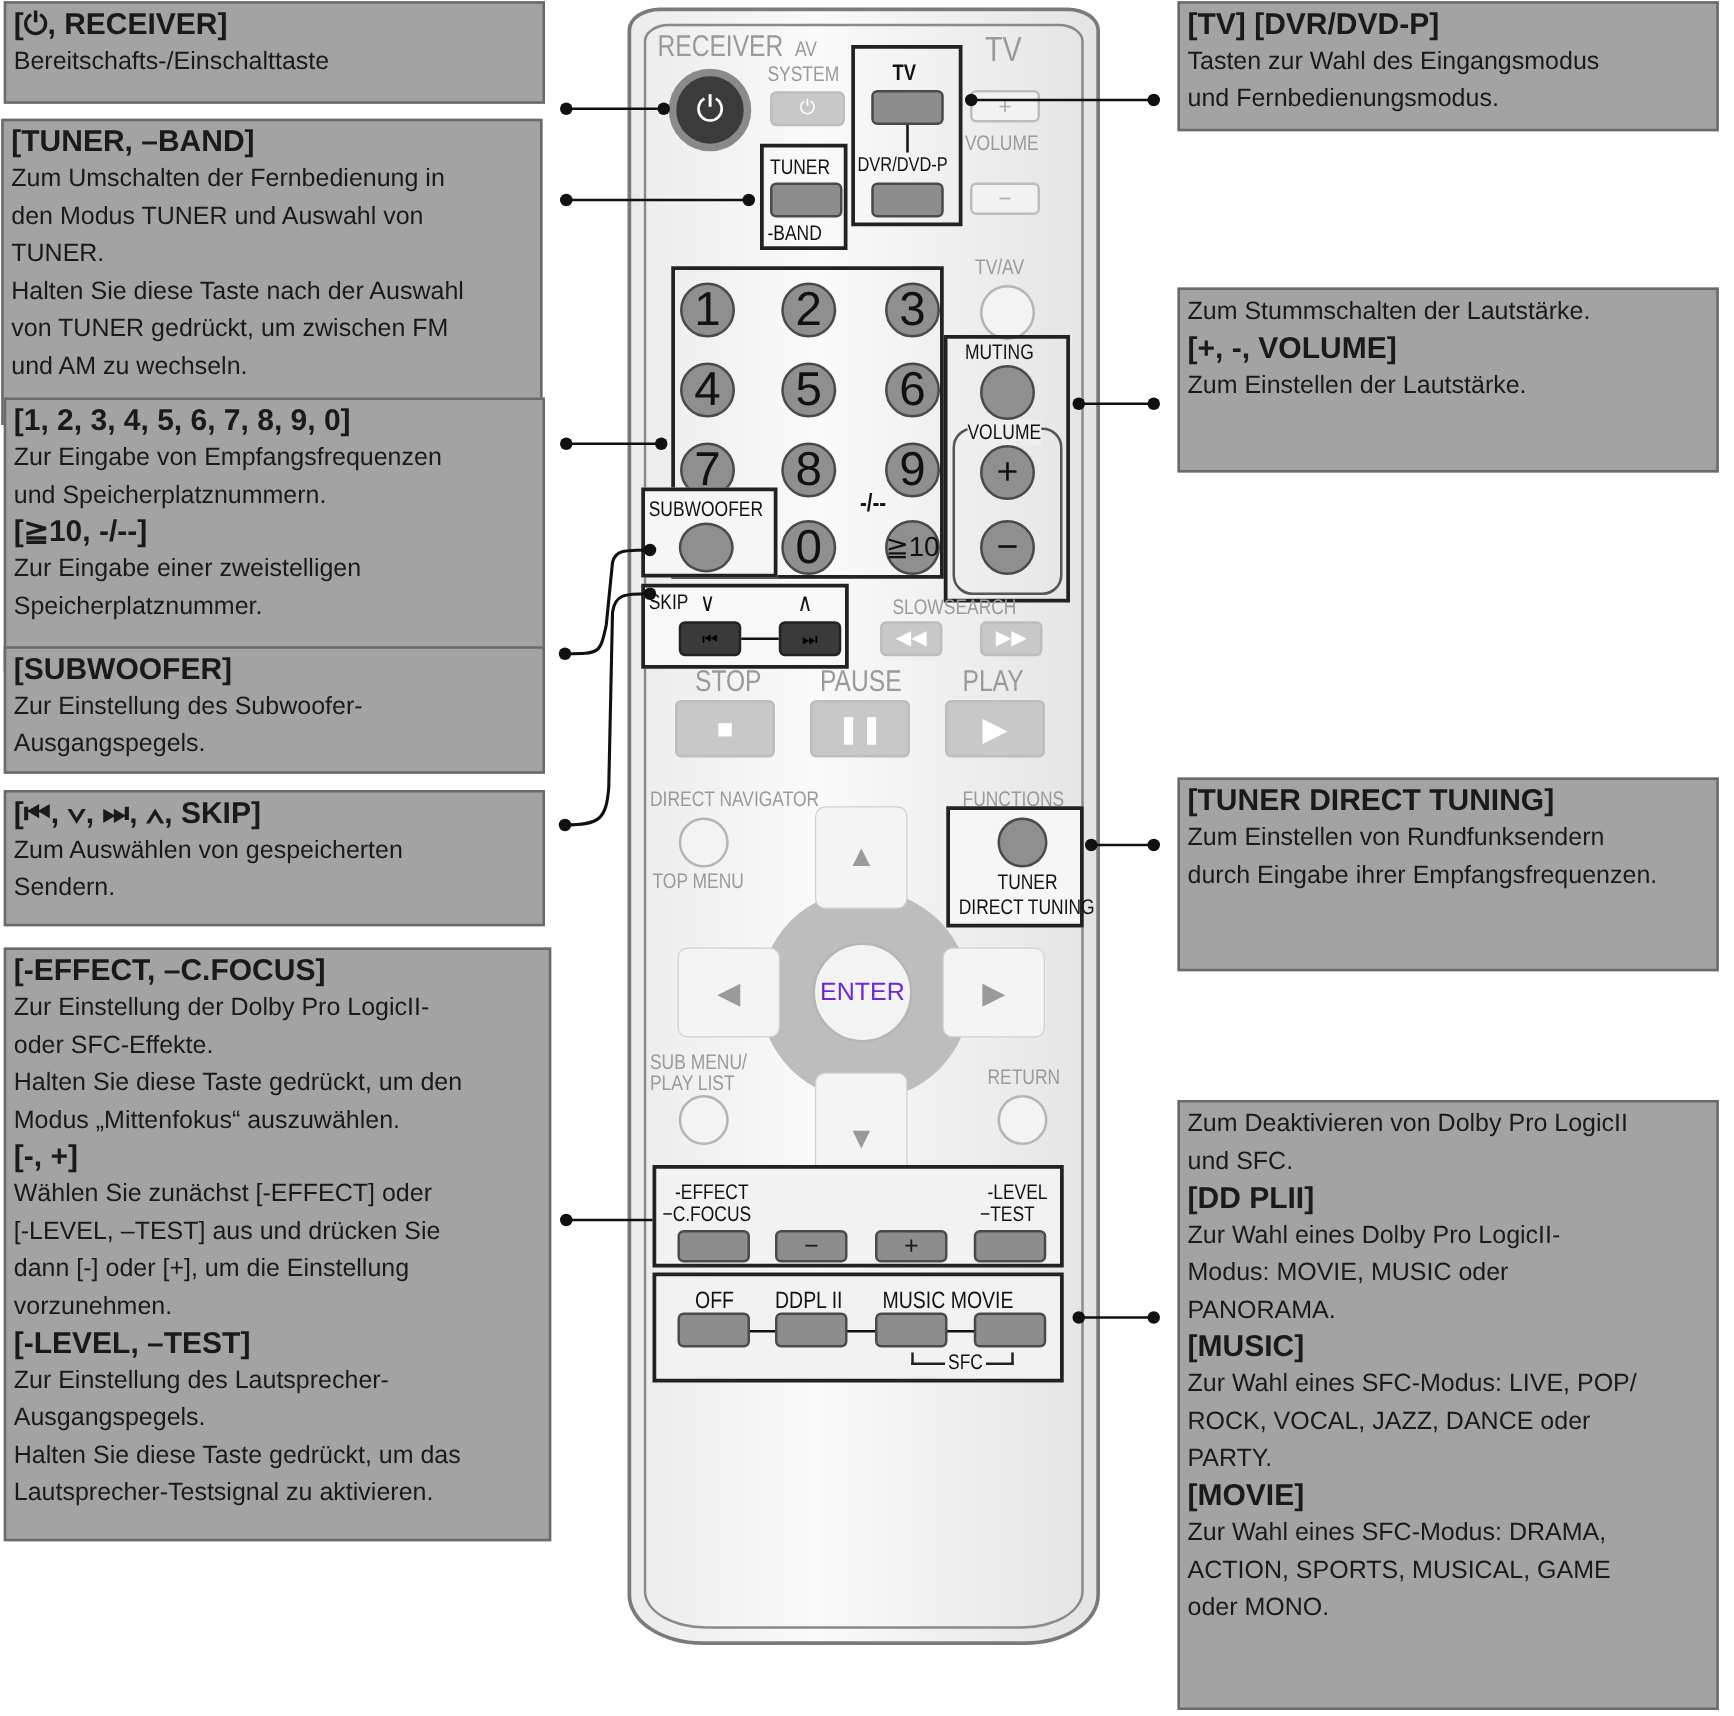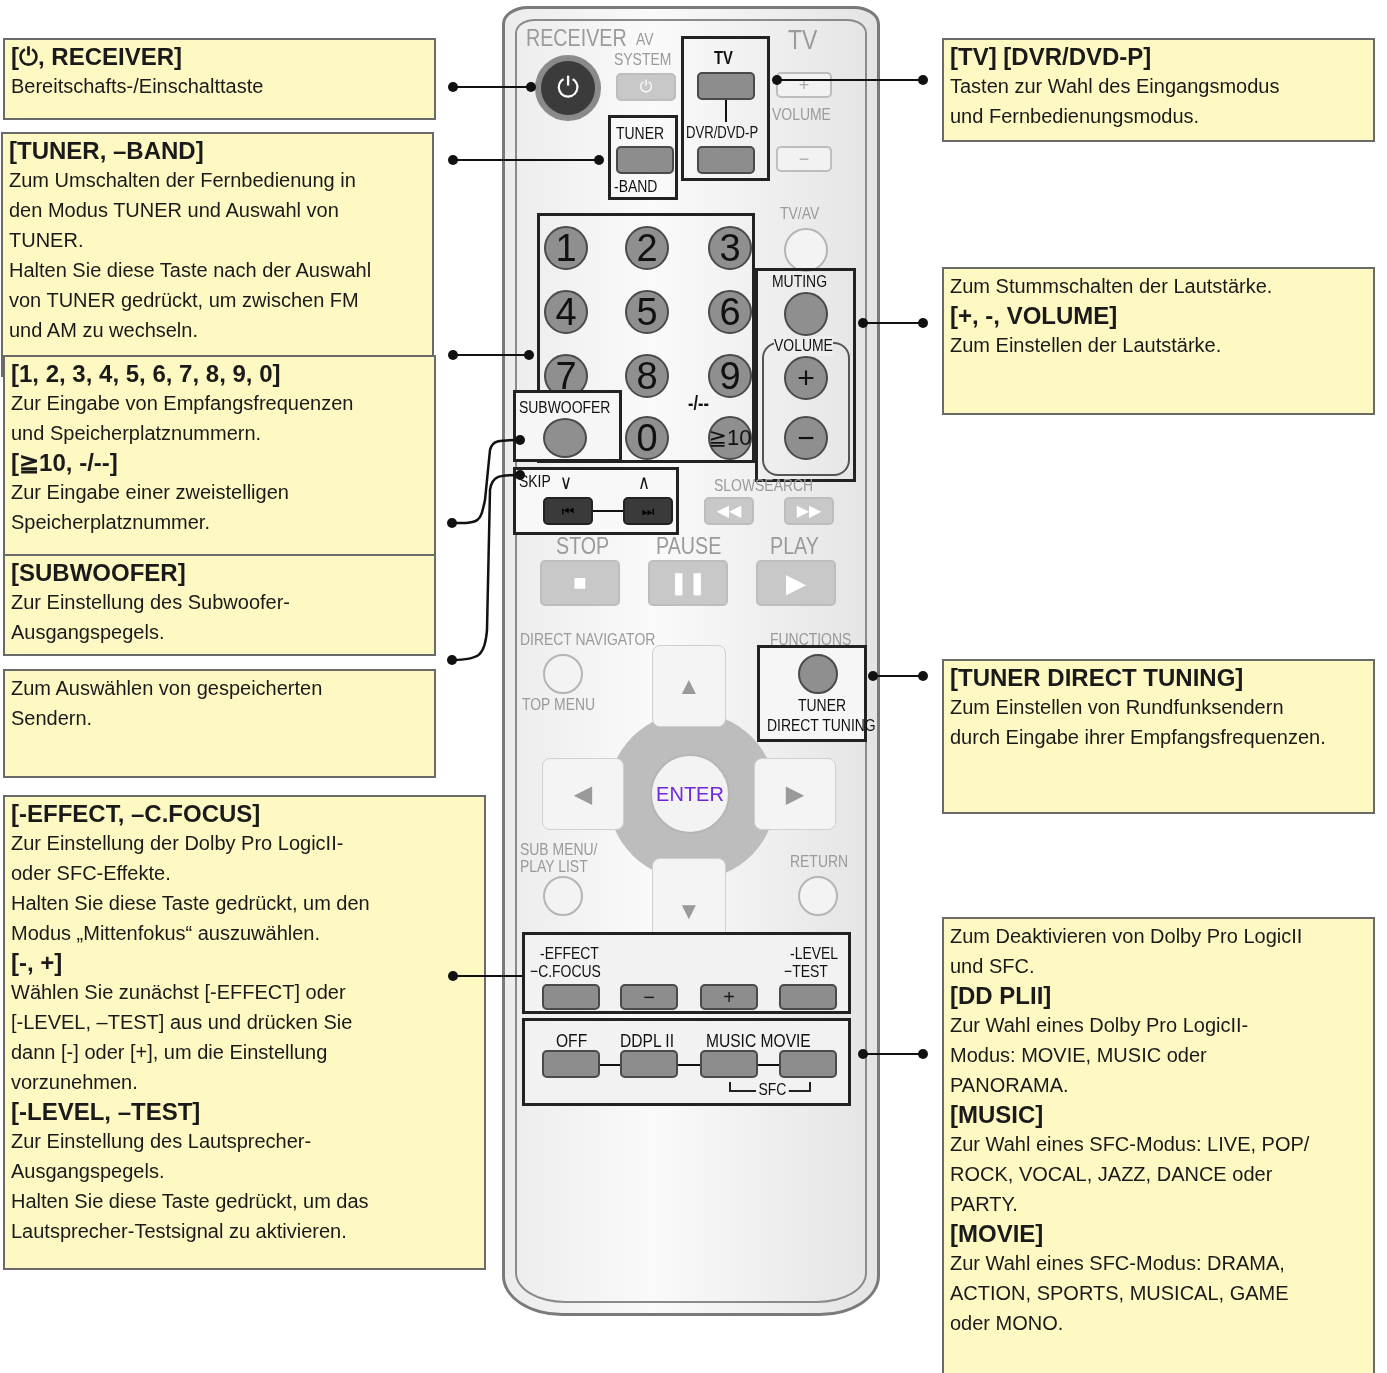--- a/index.html
+++ b/index.html
@@ -1,17 +1,17 @@
 <!DOCTYPE html>
 <html><head>
 <meta charset="utf-8">
 <style>
   html,body{margin:0;padding:0;background:#fff;}
   body{width:1387px;height:1373px;position:relative;overflow:hidden;font-family:"Liberation Sans",sans-serif;color:#1a1a1a;}
-  .box{position:absolute;border:2px solid #6a6a6a;box-sizing:border-box;padding:2px 6px;background:#fef9c3;margin-top:37px;}
+  .box{position:absolute;border:2px solid #6a6a6a;box-sizing:border-box;padding:2px 6px;background:#a3a3a3;}
   .box .h{font-weight:bold;font-size:24px;line-height:29px;display:block;}
   .box .t{font-size:20px;line-height:30px;display:block;white-space:pre-line;}
   .remote{position:absolute;left:502px;top:6px;width:378px;height:1310px;border:3px solid #7a7a7a;border-radius:26px 26px 60px 60px / 18px 18px 40px 40px;background:linear-gradient(90deg,#ececec,#fafafa 40%,#e4e4e4);box-sizing:border-box;}
   .remote-inner{position:absolute;left:10px;top:10px;right:10px;bottom:10px;border:2px solid #8a8a8a;border-radius:20px 20px 50px 50px / 14px 14px 30px 30px;}
   .lbl{position:absolute;font-size:17px;color:#111;white-space:nowrap;transform:scaleX(0.82);transform-origin:left top;}
   .faint{color:#9a9a9a;}
   .rbtn{position:absolute;background:#8d8d8d;border:2px solid #4a4a4a;border-radius:5px;box-sizing:border-box;}
   .rbtn.light{background:#c8c8c8;border-color:#bdbdbd;}
   .rbtn.dark{background:#3a3a3a;border-color:#222;color:#000;}
   .circ{position:absolute;border-radius:50%;background:#8f8f8f;border:2px solid #4a4a4a;box-sizing:border-box;display:flex;align-items:center;justify-content:center;font-size:38px;color:#111;}
@@ -44,24 +44,25 @@
   <span class="h">[≧10, -/--]</span>
   <span class="t">Zur Eingabe einer zweistelligen
 Speicherplatznummer.</span>
 </div>
 <div class="box" style="left:3px;top:517px;width:433px;height:102px;">
   <span class="h">[SUBWOOFER]</span>
   <span class="t">Zur Einstellung des Subwoofer-
 Ausgangspegels.</span>
 </div>
 <div class="box" style="left:3px;top:632px;width:433px;height:109px;">
+  <span class="h">[⏮, ∨, ⏭, ∧, SKIP]</span>
   <span class="t">Zum Auswählen von gespeicherten
 Sendern.</span>
 </div>
-<div class="box" style="left:3px;top:758px;width:483px;height:475px;">
+<div class="box" style="left:3px;top:758px;width:438px;height:475px;">
   <span class="h">[-EFFECT, –C.FOCUS]</span>
   <span class="t">Zur Einstellung der Dolby Pro LogicII-
 oder SFC-Effekte.
 Halten Sie diese Taste gedrückt, um den
 Modus „Mittenfokus“ auszuwählen.</span>
   <span class="h">[-, +]</span>
   <span class="t">Wählen Sie zunächst [-EFFECT] oder
 [-LEVEL, –TEST] aus und drücken Sie
 dann [-] oder [+], um die Einstellung
 vorzunehmen.</span>

